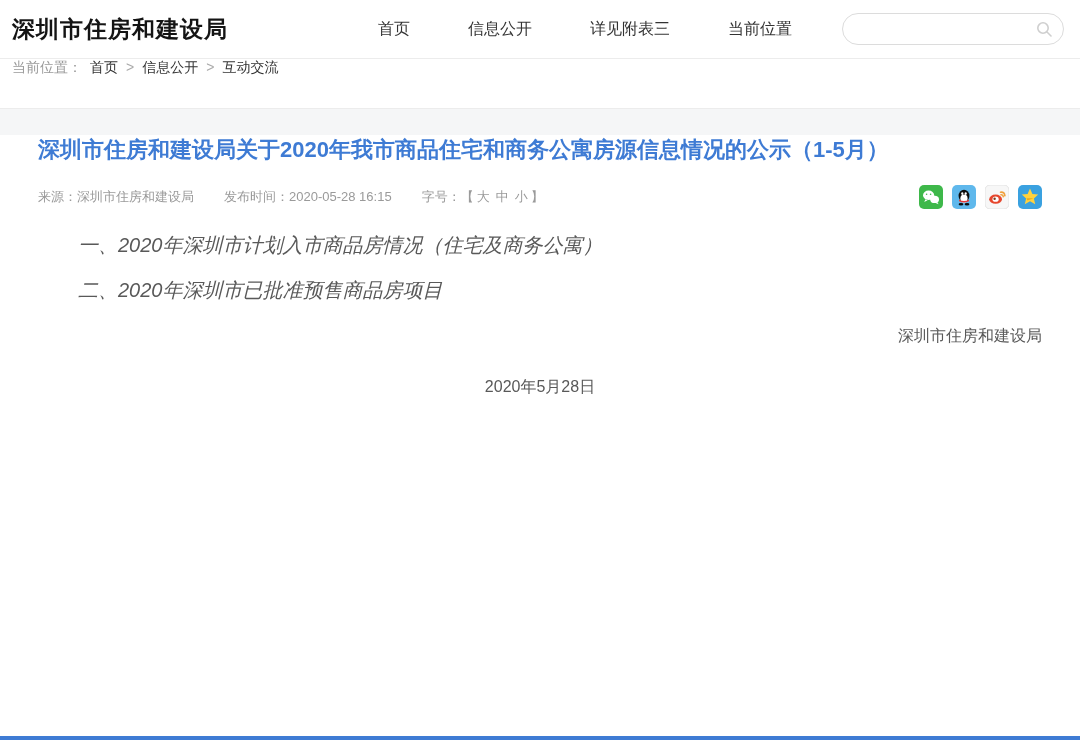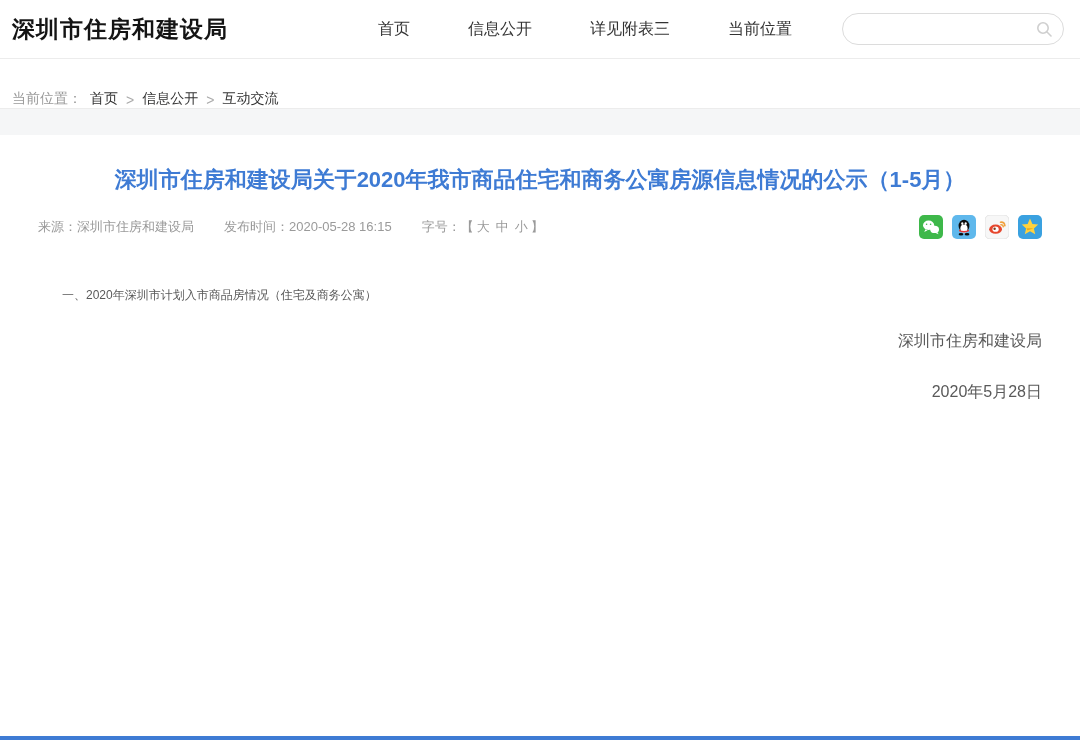--- a/index.html
+++ b/index.html
@@ -10,38 +10,38 @@
   }
   
   .header { display:flex; align-items:center; height:58px; padding:0 12px; border-bottom:1px solid #ececec; background:#fff; }
   .logo { font-size:23px; font-weight:bold; color:#141414; letter-spacing:1px; white-space:nowrap; }
   .nav { display:flex; gap:58px; margin-left:150px; font-size:16px; color:#333; }
   .nav-item { cursor:pointer; white-space:nowrap; }
   .search-box { margin-left:auto; margin-right:4px; width:200px; height:30px; border:1px solid #dcdcdc; border-radius:16px; display:flex; align-items:center; padding:0 10px; background:#fff; }
   .search-box input { border:none; outline:none; flex:1; font-size:13px; background:transparent; font-family:inherit; }
   .search-icon svg { display:block; }
   
-  .breadcrumb { height:49px; display:flex; align-items:flex-end; padding:0 12px; font-size:14px; color:#999; border-bottom:1px solid #ececec; background:#fff; }
+  .breadcrumb { height:49px; display:flex; align-items:flex-start; padding:0 12px; font-size:14px; color:#999; border-bottom:1px solid #ececec; background:#fff; }
   .breadcrumb .crumb-link { color:#333; cursor:pointer; }
   .breadcrumb .crumb-label { margin-right:8px; }
   .breadcrumb .crumb-sep { color:#aaa; margin:0 8px; }
   .band { height:26px; background:#f5f6f7; }
   
   .article { padding:0 38px; background:#fff; }
-  .article-title { margin-top:30px; font-size:22px; font-weight:600; color:#3e7bd4; line-height:30px;text-align:center; }
+  .article-title { font-size:22px; font-weight:600; color:#3e7bd4; line-height:30px; }
   .meta-row { margin-top:20px; display:flex; align-items:center; font-size:13px; color:#9a9a9a;justify-content:flex-end; }
   .meta-item { margin-right:30px; white-space:nowrap; }
   .size-option { cursor:pointer; margin:0 3px; }
   .share-bar { margin-left:auto; display:flex; gap:9px; align-items:center; }
   .share-bar svg { width:24px; height:24px; display:block; cursor:pointer; }
   
-  .article-body { margin-top:40px; font-size:12px; color:#595959; }
+  .article-body { margin-top:20px; font-size:20px; color:#595959;font-style:italic; }
   .para { text-indent:2em; line-height:33px; margin:0 0 12px 0; }
   .signature { text-align:right; margin-top:8px; font-size:16px; color:#595959; line-height:33px; }
-  .sign-date { text-align:right; margin-top:18px; font-size:16px; color:#595959; line-height:33px; }
+  .sign-date { text-align:center; margin-top:18px; font-size:16px; color:#595959; line-height:33px; }
   .bottom-bar { position:absolute; left:0; right:0; bottom:0; height:4px; background:#3e7bd4; }
 </style>
 </head>
 <body>
 
 <div class="header">
   <div class="logo">深圳市住房和建设局</div>
   <div class="nav">
     <div class="nav-item">首页</div>
     <div class="nav-item">信息公开</div>
@@ -115,19 +115,20 @@
       <svg viewBox="0 0 24 24">
         <rect x="0" y="0" width="24" height="24" rx="5" fill="#3aa1e0"></rect>
         <path d="M12 3.6 L14.4 9 L20.2 9.6 L15.9 13.4 L17.2 19.2 L12 16.2 L6.8 19.2 L8.1 13.4 L3.8 9.6 L9.6 9 Z" fill="#ffd23e"></path>
         <path d="M8.5 13.2 L15.5 13.2 L9.5 15.6 Z" fill="#e8a91f"></path>
       </svg>
     </span>
   </div>
 
   <div class="article-body">
     <p class="para">一、2020年深圳市计划入市商品房情况（住宅及商务公寓）</p>
+    <p class="para">二、2020年深圳市已批准预售商品房项目</p>
   </div>
 
   <div class="signature">深圳市住房和建设局</div>
   <div class="sign-date">2020年5月28日</div>
 </div>
 
 <div class="bottom-bar"></div>
 
 </body></html>

